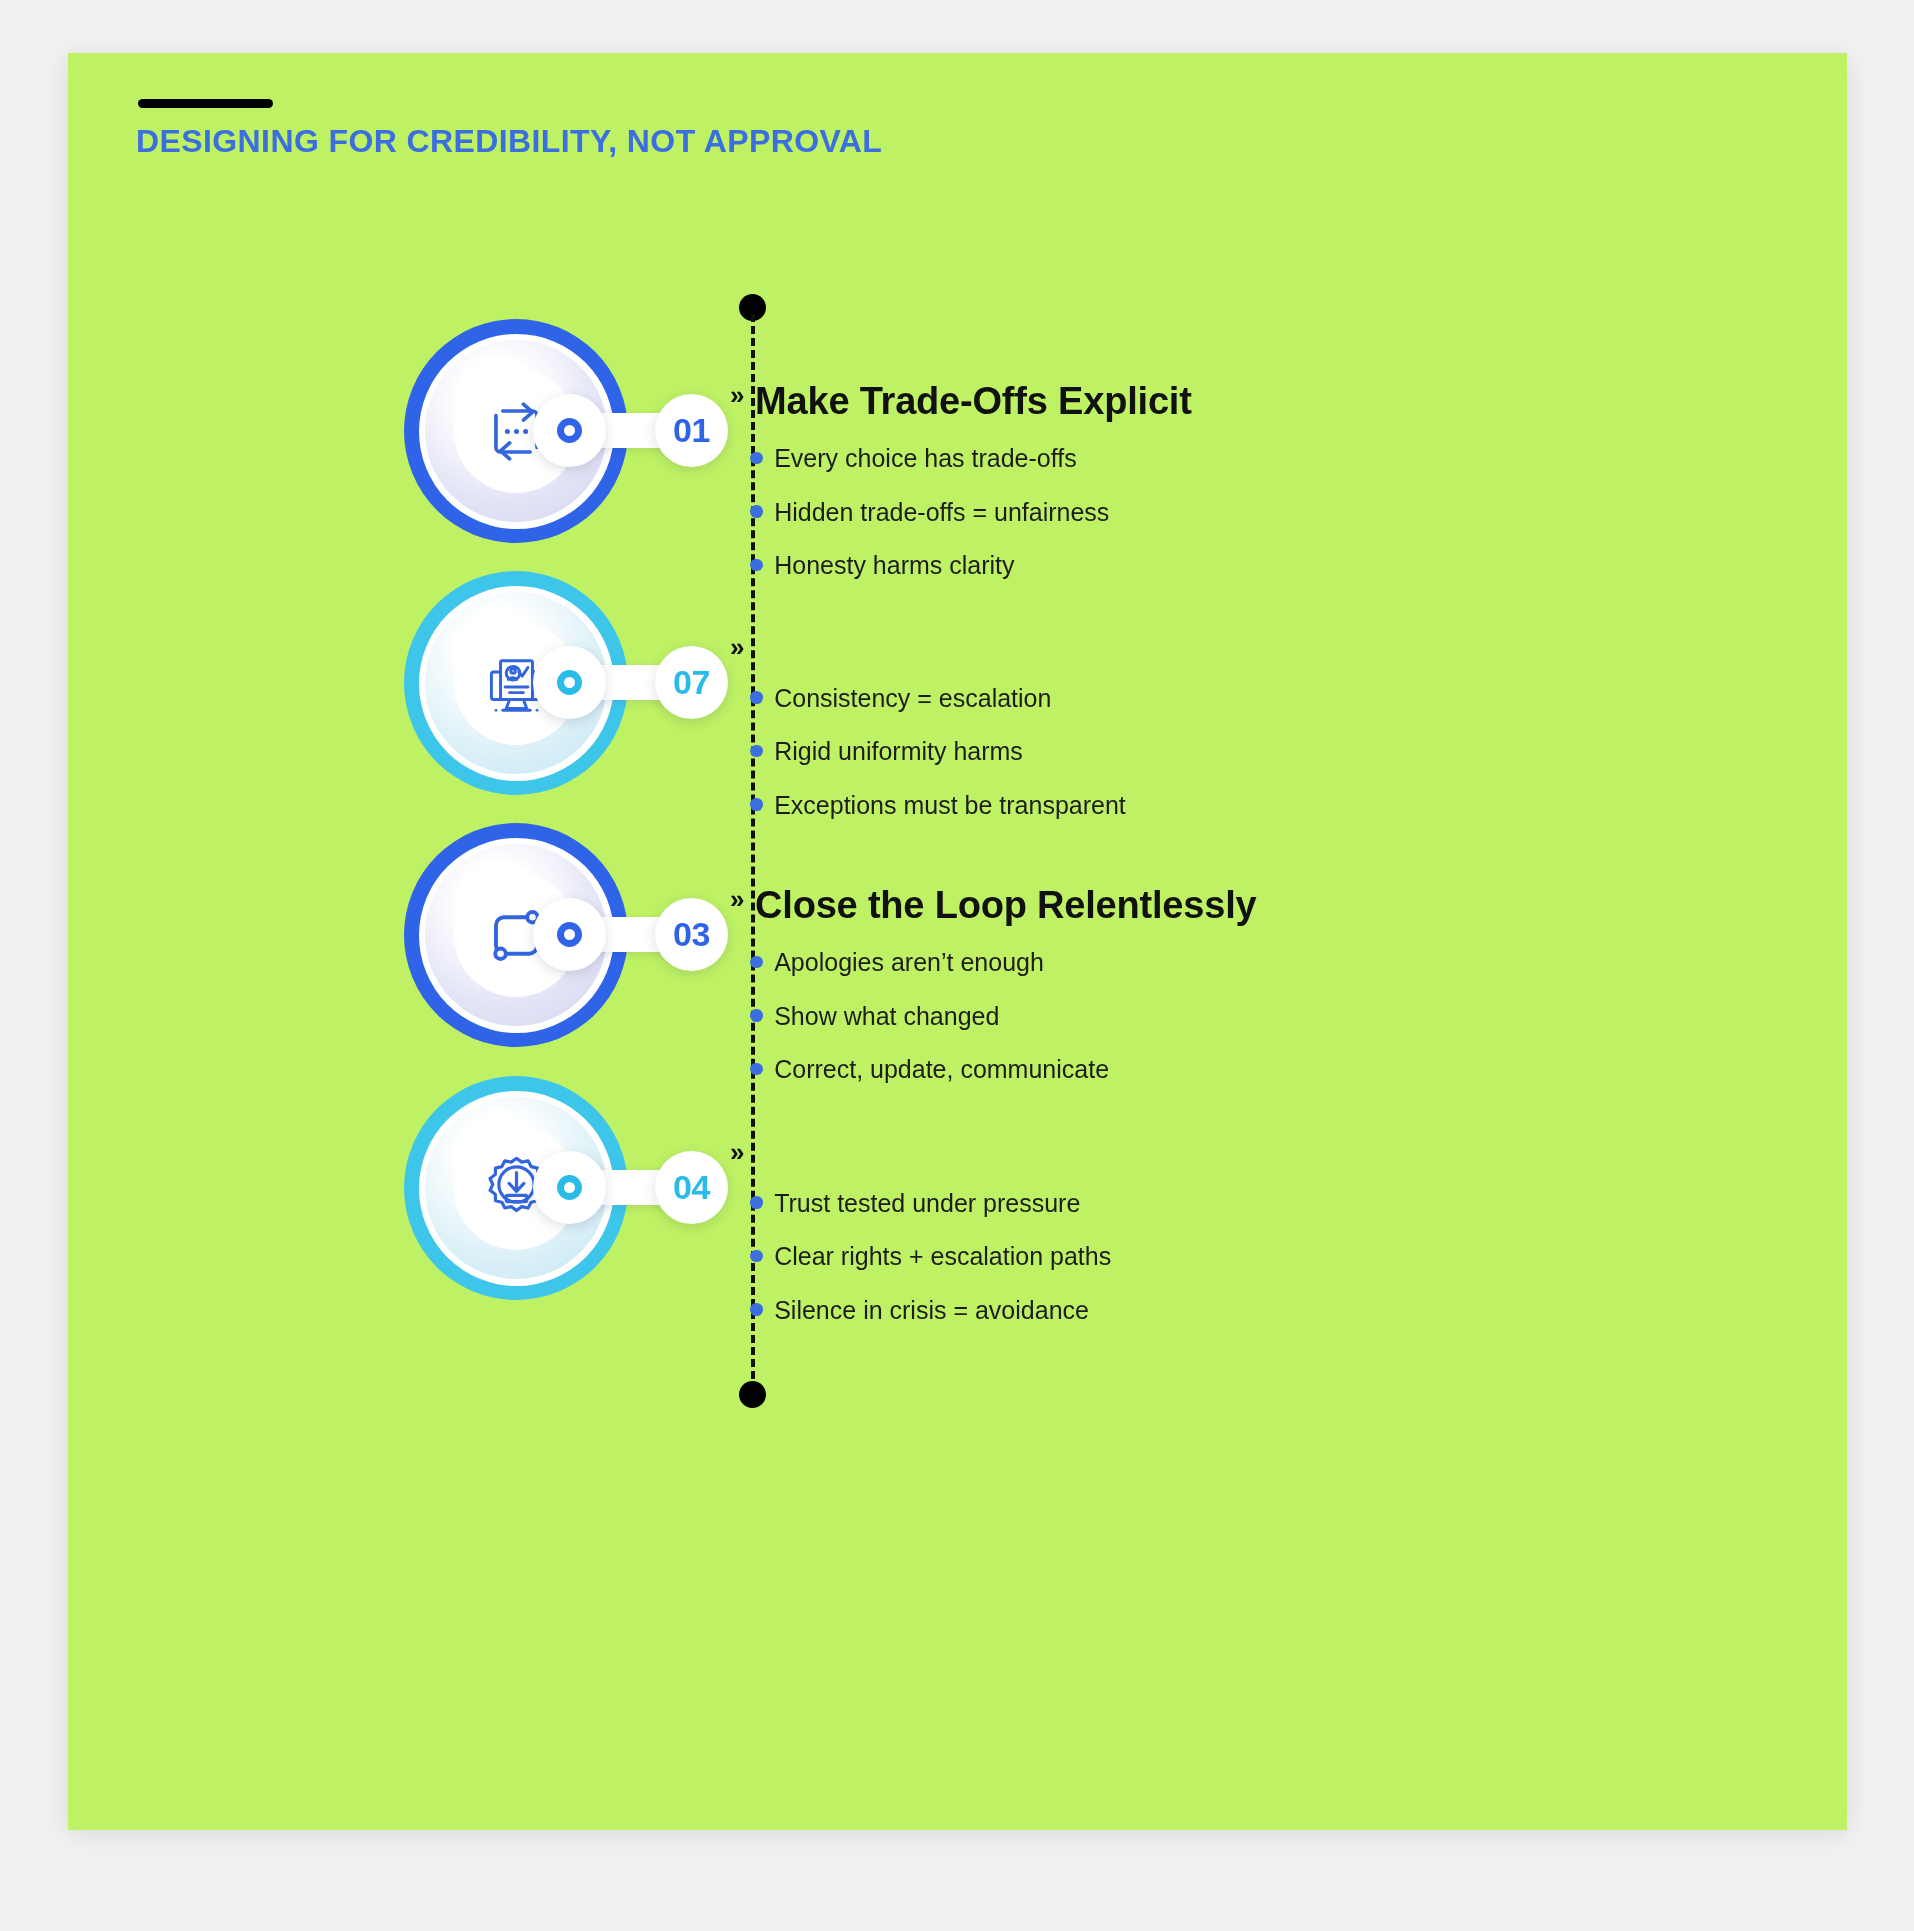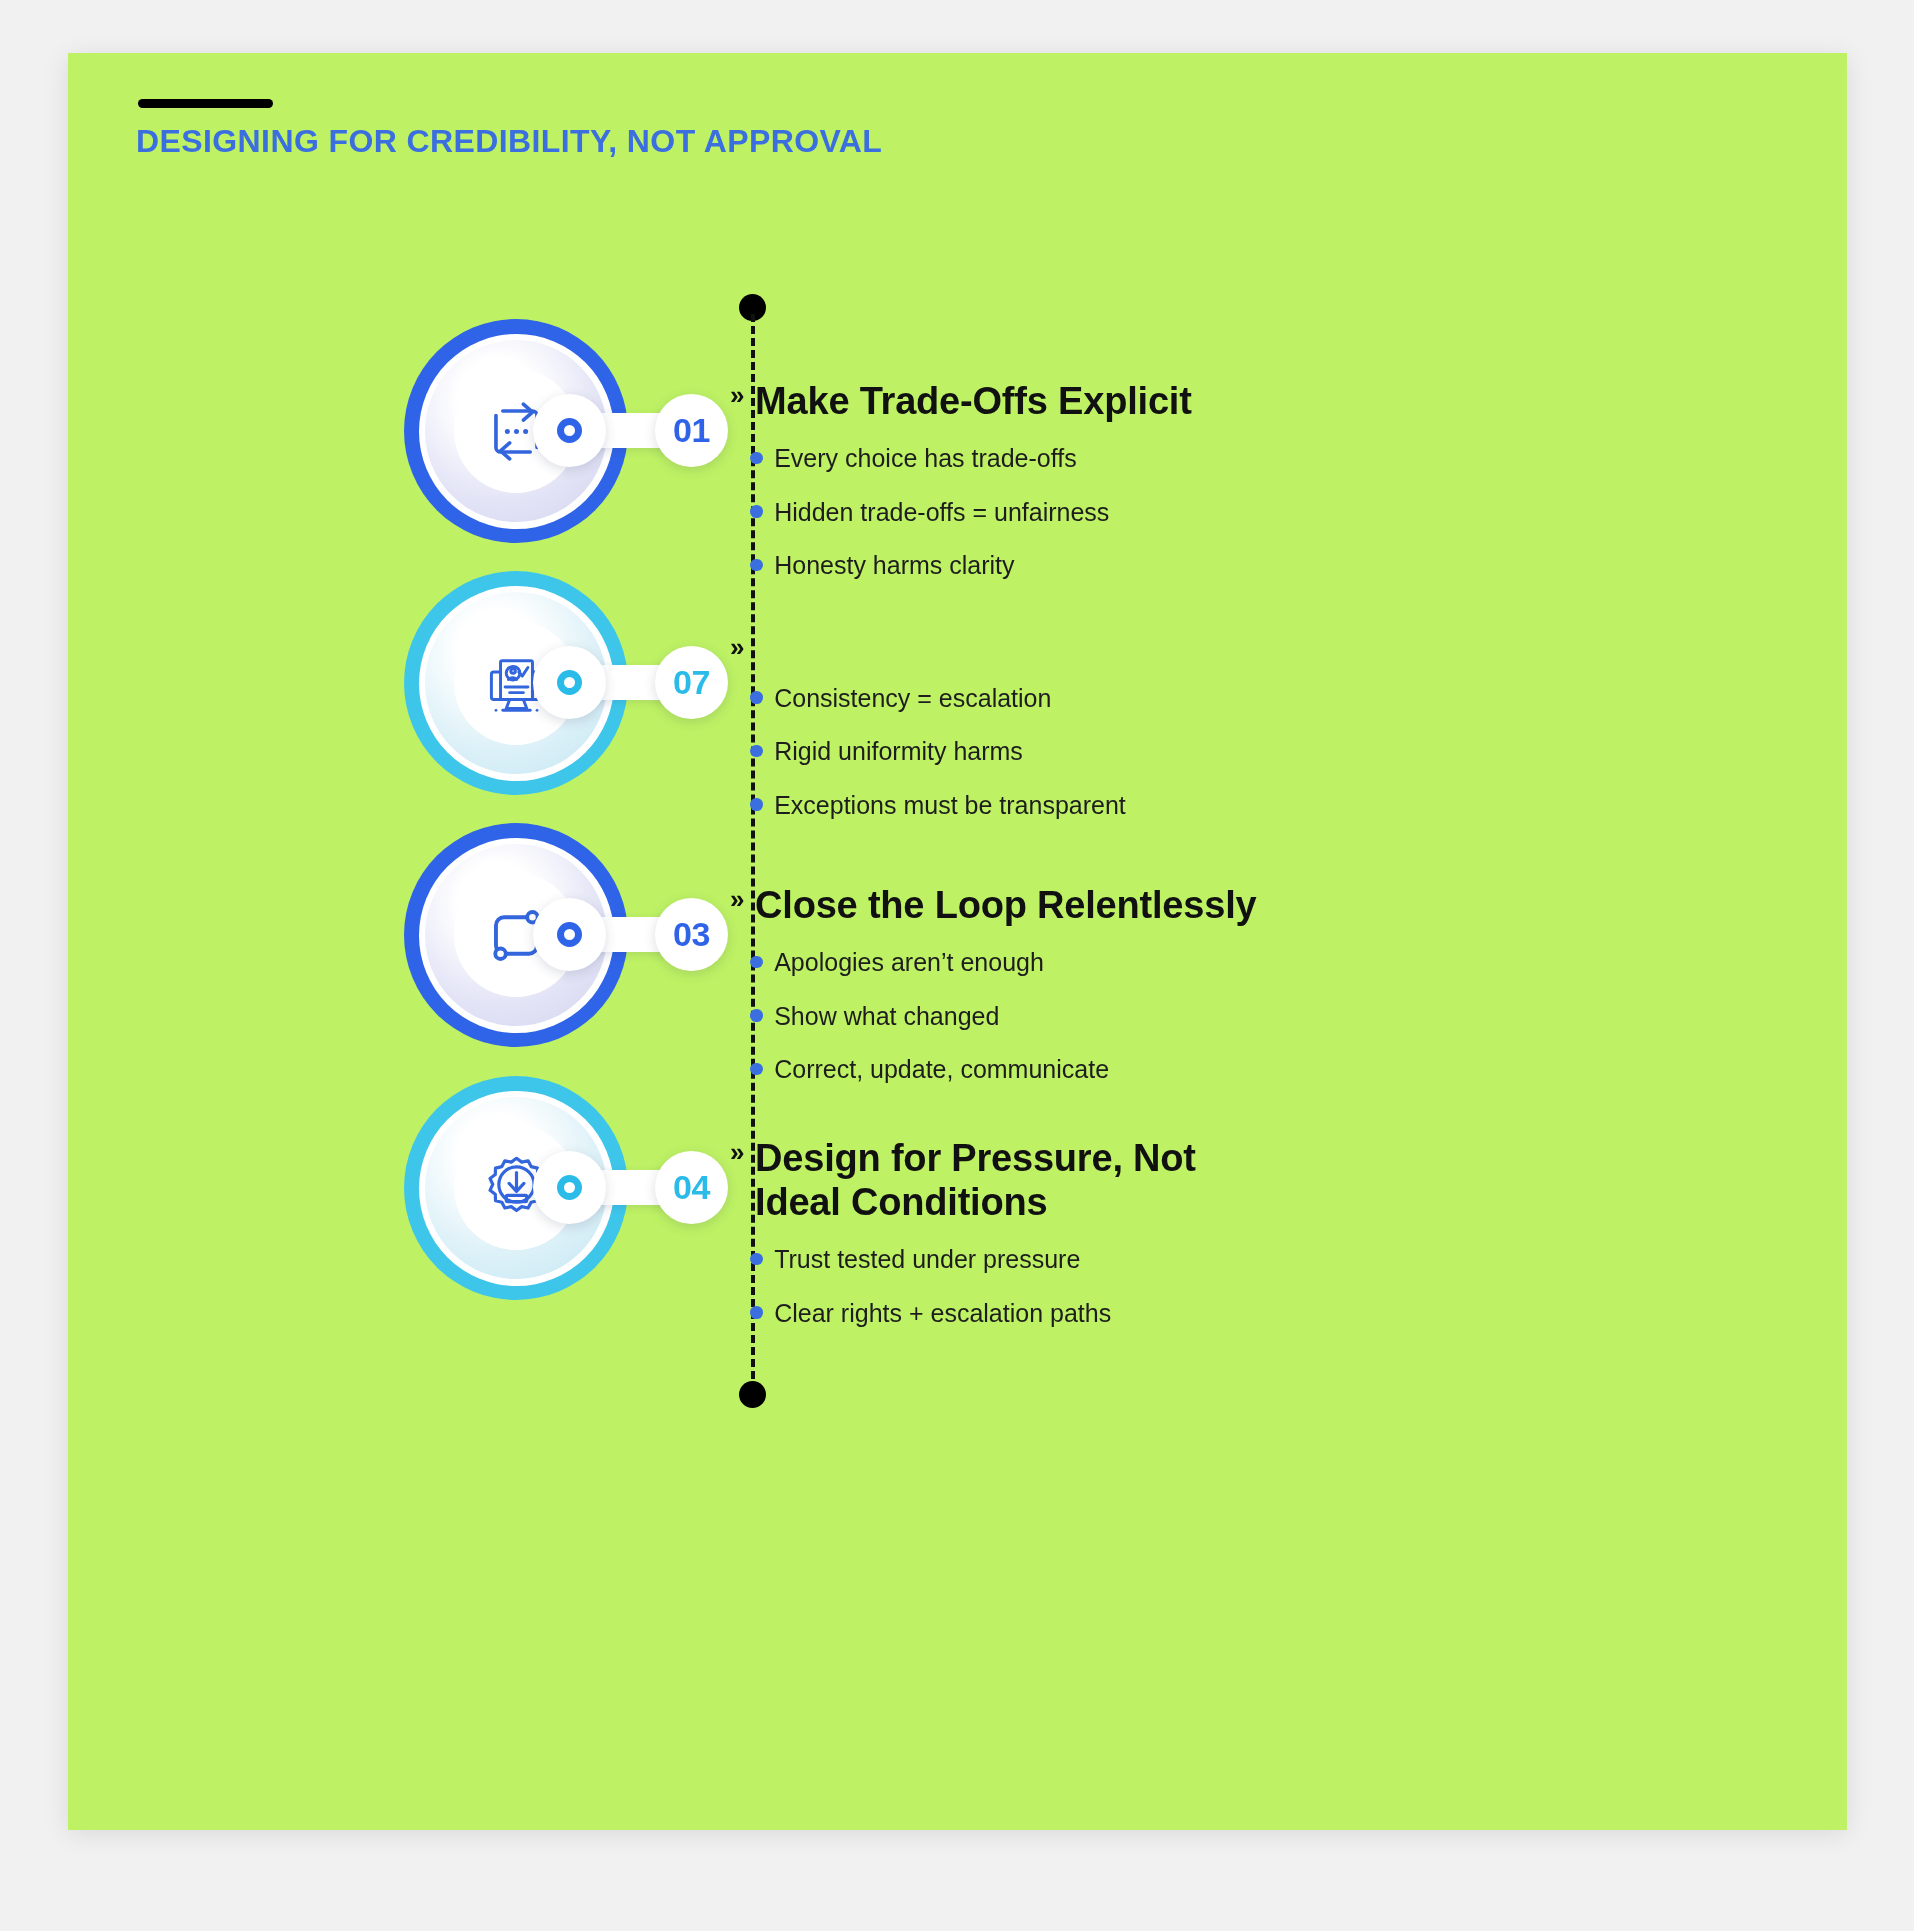--- a/index.html
+++ b/index.html
@@ -418,31 +418,33 @@
       <div class="connector">
         <div class="bridge"></div>
         <div class="node-ring">
             <i></i>
           </div>
         <div class="num-bubble">04</div>
       </div>
       <div class="content">
         <div class="heading-row">
           <span class="chev">»</span>
-          <span class="heading">Design for Pressure, Not
-Ideal Conditions</span>
         </div>
         <ul class="bullets">
           <li>
               <span class="dot"></span>
               <span>Trust tested under pressure</span>
             </li>
           <li>
               <span class="dot"></span>
               <span>Clear rights + escalation paths</span>
+            </li>
+          <li>
+              <span class="dot"></span>
+              <span>Silence in crisis = avoidance</span>
             </li>
         </ul>
       </div>
     </div>
 
   </div>
 </div>
 
 
 </body></html>

